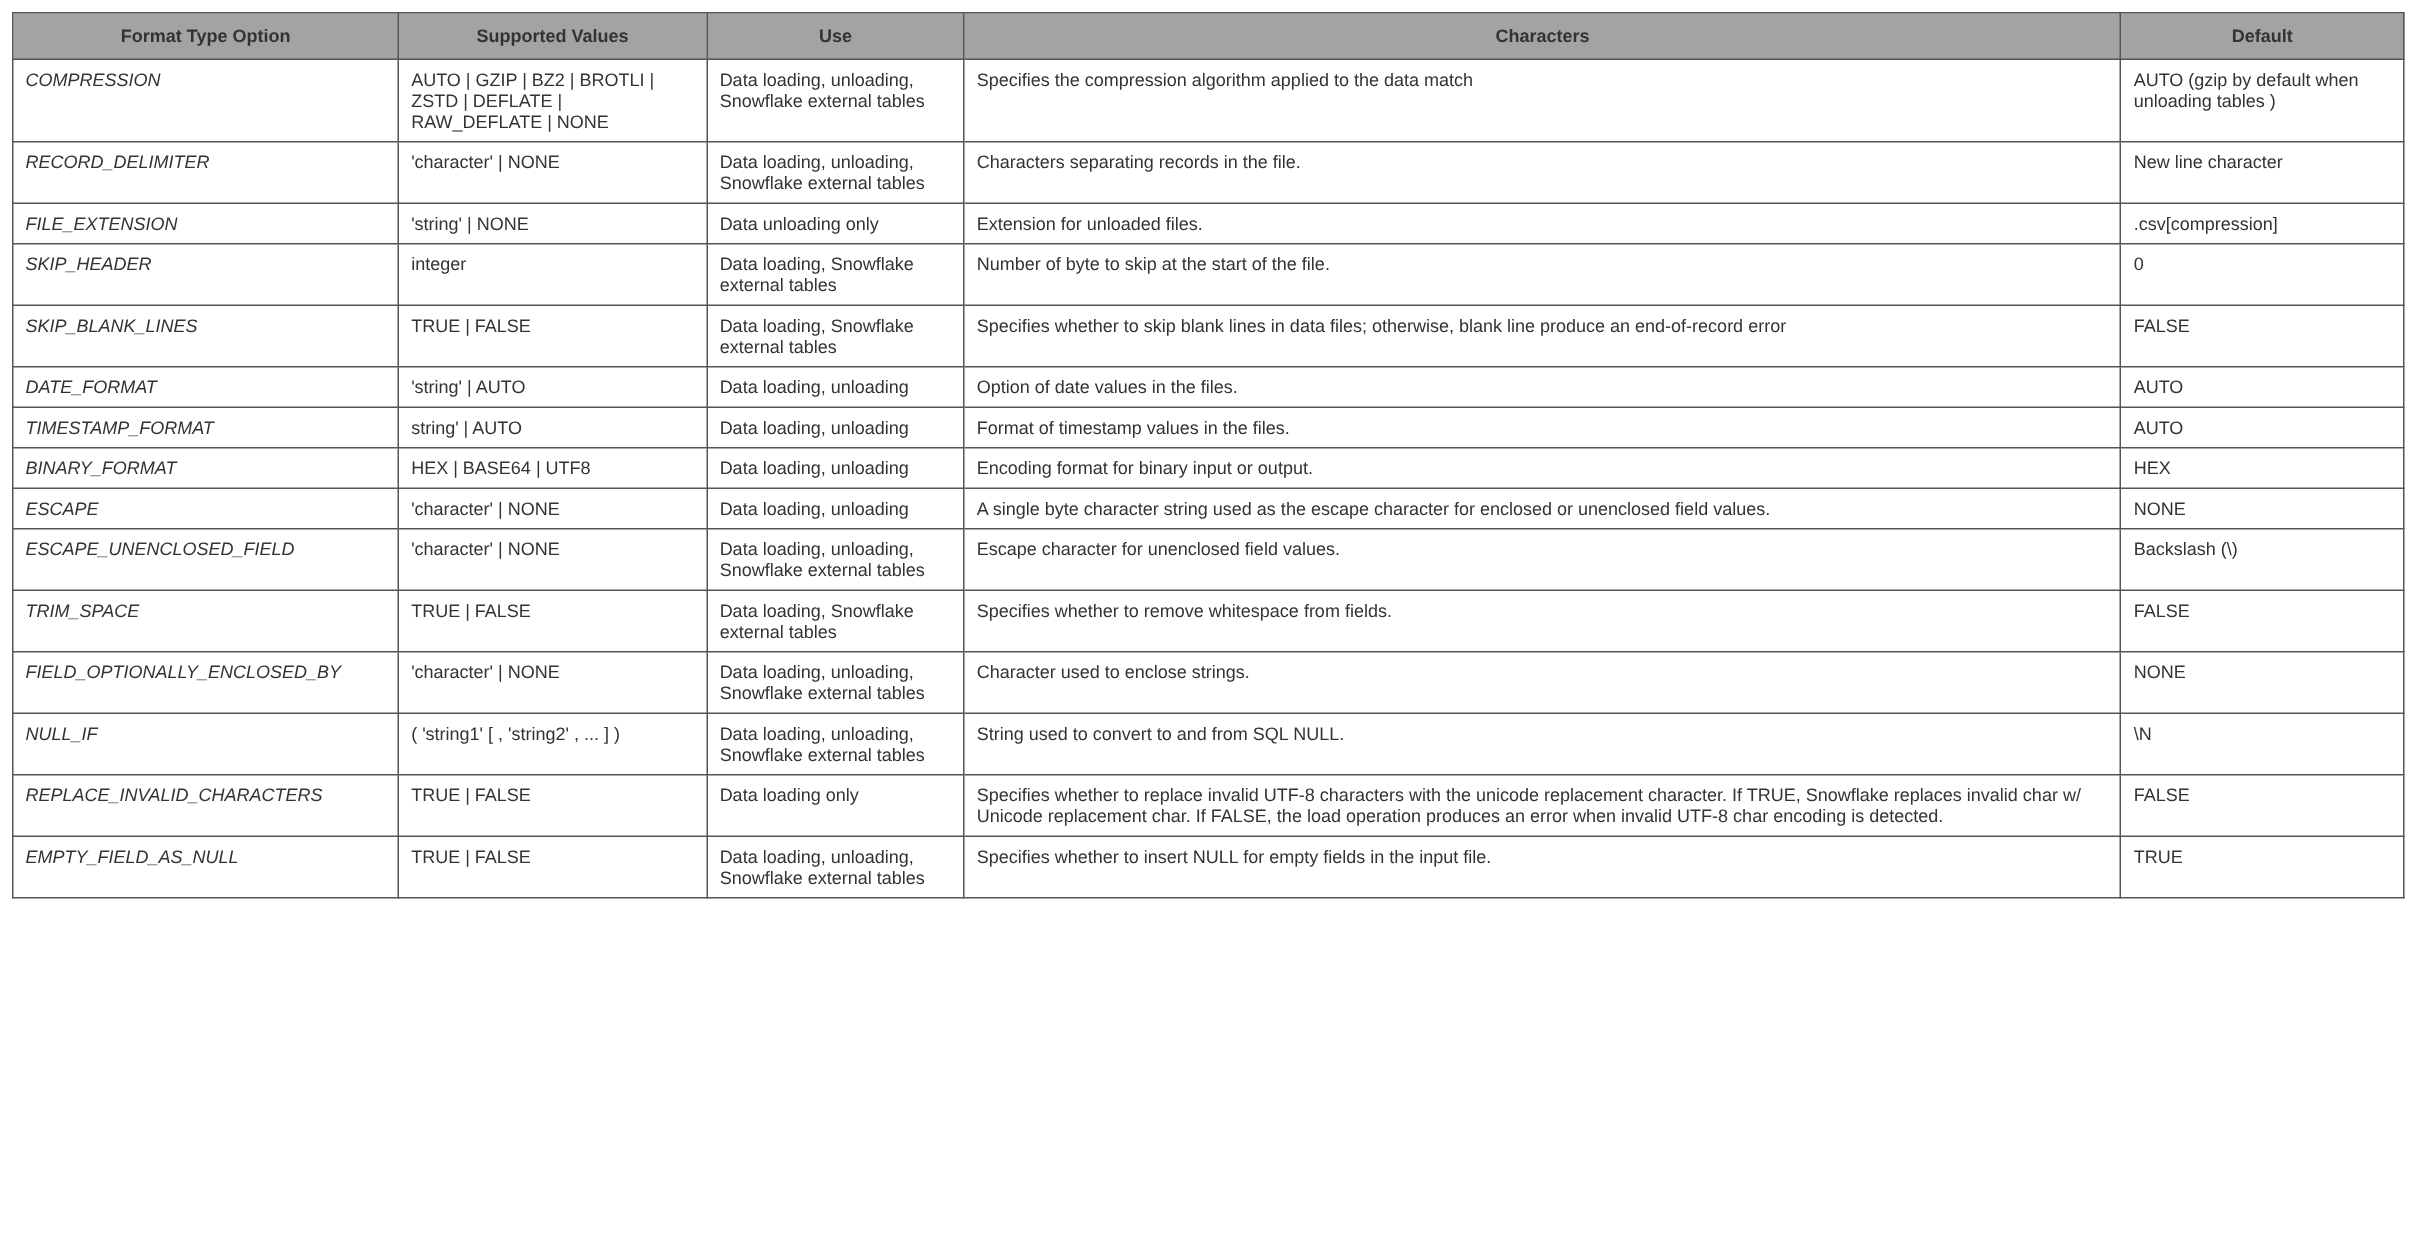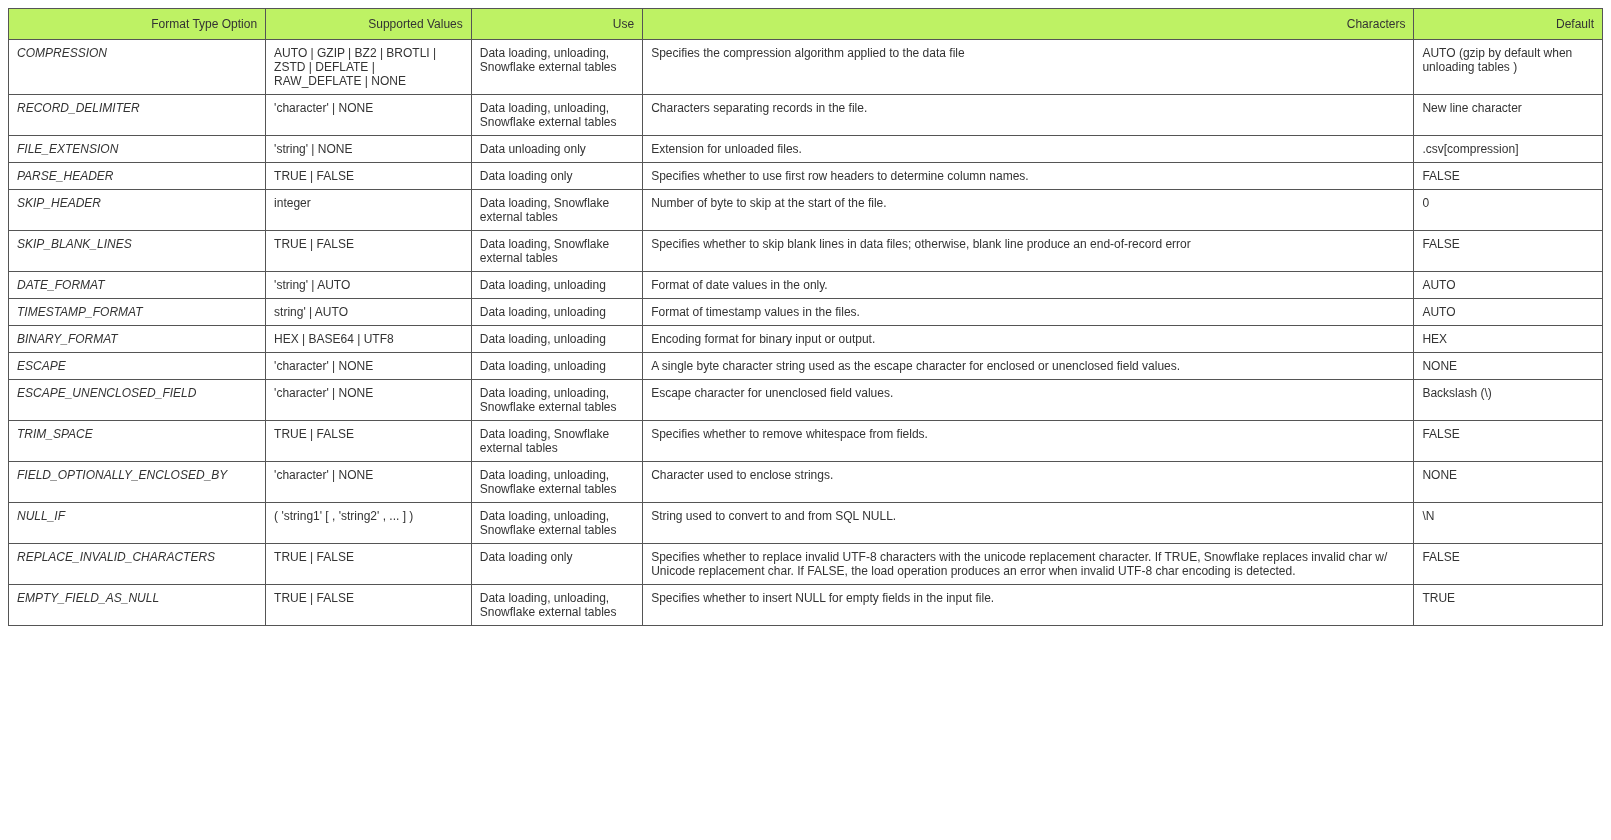--- a/index.html
+++ b/index.html
@@ -16,23 +16,23 @@
     table-layout: fixed;
   }
   th, td {
     border: 1px solid #555;
     padding: 6px 8px;
     text-align: left;
     vertical-align: top;
     word-wrap: break-word;
   }
   th {
-    background: #bef264;
-    font-weight: normal;
-    text-align: right;
+    background: #a3a3a3;
+    font-weight: bold;
+    text-align: center;
     font-style: normal;
     padding: 8px;
   }
   td.opt {
     font-style: italic;
   }
   col.c-opt { width: 15%; }
   col.c-sup { width: 12%; }
   col.c-use { width: 10%; }
   col.c-def { width: 45%; }
@@ -56,63 +56,56 @@
       <th>Use</th>
       <th>Characters</th>
       <th>Default</th>
     </tr>
   </thead>
   <tbody id="tbody">
       <tr>
         <td class="opt">COMPRESSION</td>
         <td>AUTO | GZIP | BZ2 | BROTLI | ZSTD | DEFLATE | RAW_DEFLATE | NONE</td>
         <td>Data loading, unloading, Snowflake external tables</td>
-        <td>Specifies the compression algorithm applied to the data file</td>
+        <td>Specifies the compression algorithm applied to the data match</td>
         <td>AUTO (gzip by default when unloading tables )</td>
       </tr>
       <tr>
         <td class="opt">RECORD_DELIMITER</td>
         <td>'character' | NONE</td>
         <td>Data loading, unloading, Snowflake external tables</td>
         <td>Characters separating records in the file.</td>
         <td>New line character</td>
       </tr>
       <tr>
         <td class="opt">FILE_EXTENSION</td>
         <td>'string' | NONE</td>
         <td>Data unloading only</td>
         <td>Extension for unloaded files.</td>
         <td>.csv[compression]</td>
-      </tr>
-      <tr>
-        <td class="opt">PARSE_HEADER</td>
-        <td>TRUE | FALSE</td>
-        <td>Data loading only</td>
-        <td>Specifies whether to use first row headers to determine column names.</td>
-        <td>FALSE</td>
       </tr>
       <tr>
         <td class="opt">SKIP_HEADER</td>
         <td>integer</td>
         <td>Data loading, Snowflake external tables</td>
         <td>Number of byte to skip at the start of the file.</td>
         <td>0</td>
       </tr>
       <tr>
         <td class="opt">SKIP_BLANK_LINES</td>
         <td>TRUE | FALSE</td>
         <td>Data loading, Snowflake external tables</td>
         <td>Specifies whether to skip blank lines in data files; otherwise, blank line produce an end-of-record error</td>
         <td>FALSE</td>
       </tr>
       <tr>
         <td class="opt">DATE_FORMAT</td>
         <td>'string' | AUTO</td>
         <td>Data loading, unloading</td>
-        <td>Format of date values in the only.</td>
+        <td>Option of date values in the files.</td>
         <td>AUTO</td>
       </tr>
       <tr>
         <td class="opt">TIMESTAMP_FORMAT</td>
         <td>string' | AUTO</td>
         <td>Data loading, unloading</td>
         <td>Format of timestamp values in the files.</td>
         <td>AUTO</td>
       </tr>
       <tr>

